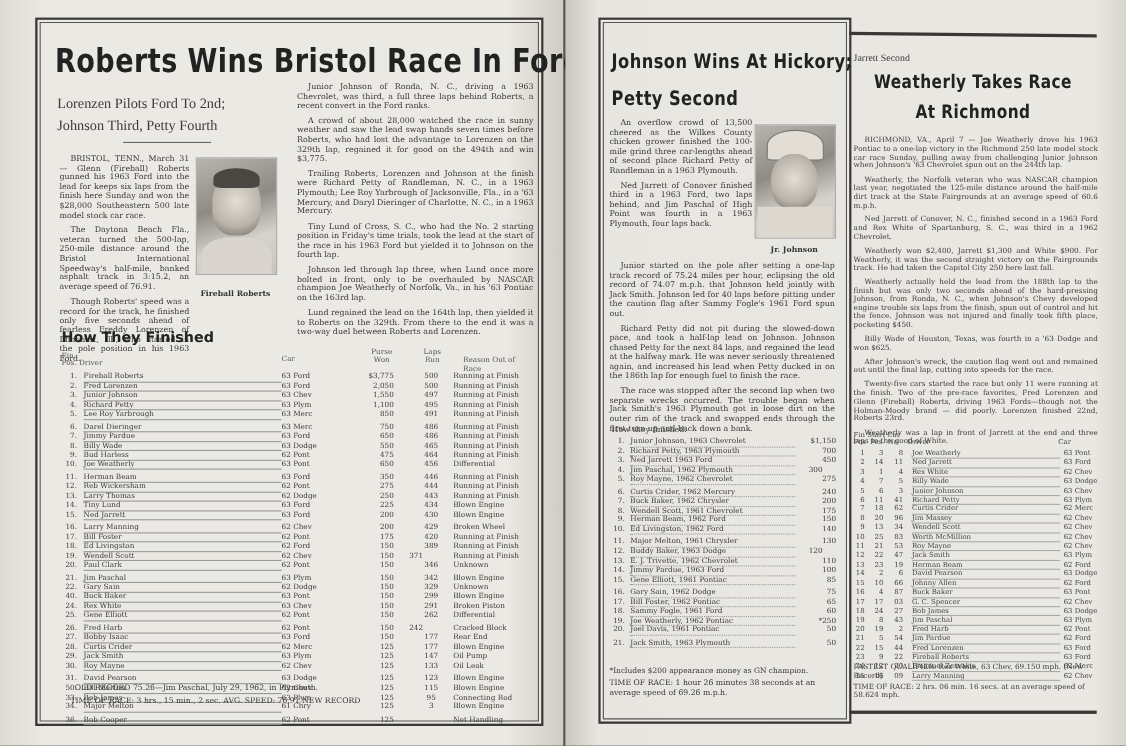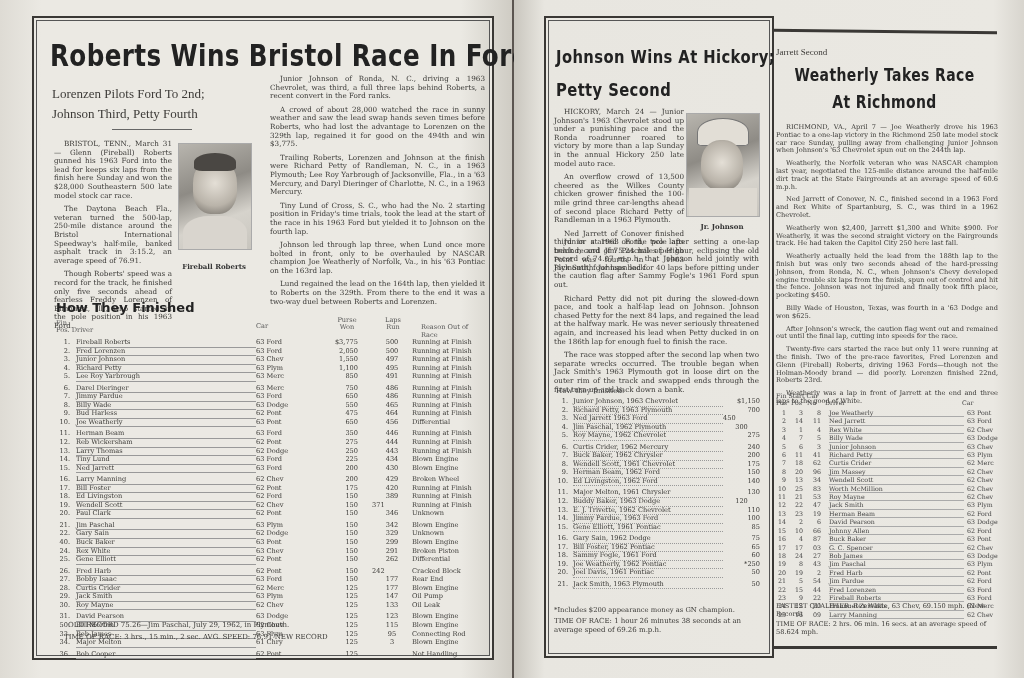--- a/index.html
+++ b/index.html
@@ -364,21 +364,20 @@
 
 <div class="page right">
   <div class="frame mframe"></div>
 
   <div class="headline" style="position:absolute;left:42px;top:40px;font-size:18px;line-height:33px;">
     <div>Johnson Wins At Hickory;</div>
     <div>Petty Second</div>
   </div>
 
   <div class="text" style="position:absolute;left:40px;top:108px;width:130px;">
-    <p>HICKORY, March 24 — Junior Johnson's 1963 Chevrolet stood up under a punishing pace and the Ronda roadrunner roared to victory by more than a lap Sunday in the annual Hickory 250 late model auto race.</p>
     <p>An overflow crowd of 13,500 cheered as the Wilkes County chicken grower finished the 100-mile grind three car-lengths ahead of second place Richard Petty of Randleman in a 1963 Plymouth.</p>
     <p>Ned Jarrett of Conover finished third in a 1963 Ford, two laps behind, and Jim Paschal of High Point was fourth in a 1963 Plymouth, four laps back.</p>
   </div>
 
   <div class="photo" style="position:absolute;left:172px;top:113px;width:72px;height:102px;">
     <div style="position:absolute;left:10px;top:4px;width:50px;height:26px;border-radius:50% 50% 10% 10%;background:#e2ded6;border:1px solid #777;"></div>
     <div class="face" style="left:14px;top:26px;width:42px;height:50px;"></div>
     <div style="position:absolute;left:2px;top:74px;width:68px;height:30px;background:#ddd9d1;"></div>
   </div>
   <div class="caption" style="position:absolute;left:172px;top:222px;width:72px;">Jr. Johnson</div>
@@ -399,21 +398,21 @@
           <td style="text-align:right">$1,150</td>
         </tr>
         <tr>
           <td style="width:14px;text-align:right;padding-right:5px">2.</td>
           <td style="width:150px;border-bottom:1px dotted #999">Richard Petty, 1963 Plymouth</td>
           <td style="text-align:right">700</td>
         </tr>
         <tr>
           <td style="width:14px;text-align:right;padding-right:5px">3.</td>
           <td style="width:150px;border-bottom:1px dotted #999">Ned Jarrett 1963 Ford</td>
-          <td style="text-align:left">450</td>
+          <td style="text-align:right">450</td>
         </tr>
         <tr>
           <td style="width:14px;text-align:right;padding-right:5px">4.</td>
           <td style="width:150px;border-bottom:1px dotted #999">Jim Paschal, 1962 Plymouth</td>
           <td style="text-align:center">300</td>
         </tr>
         <tr>
           <td style="width:14px;text-align:right;padding-right:5px">5.</td>
           <td style="width:150px;border-bottom:1px dotted #999">Roy Mayne, 1962 Chevrolet</td>
           <td style="text-align:right">275</td>

